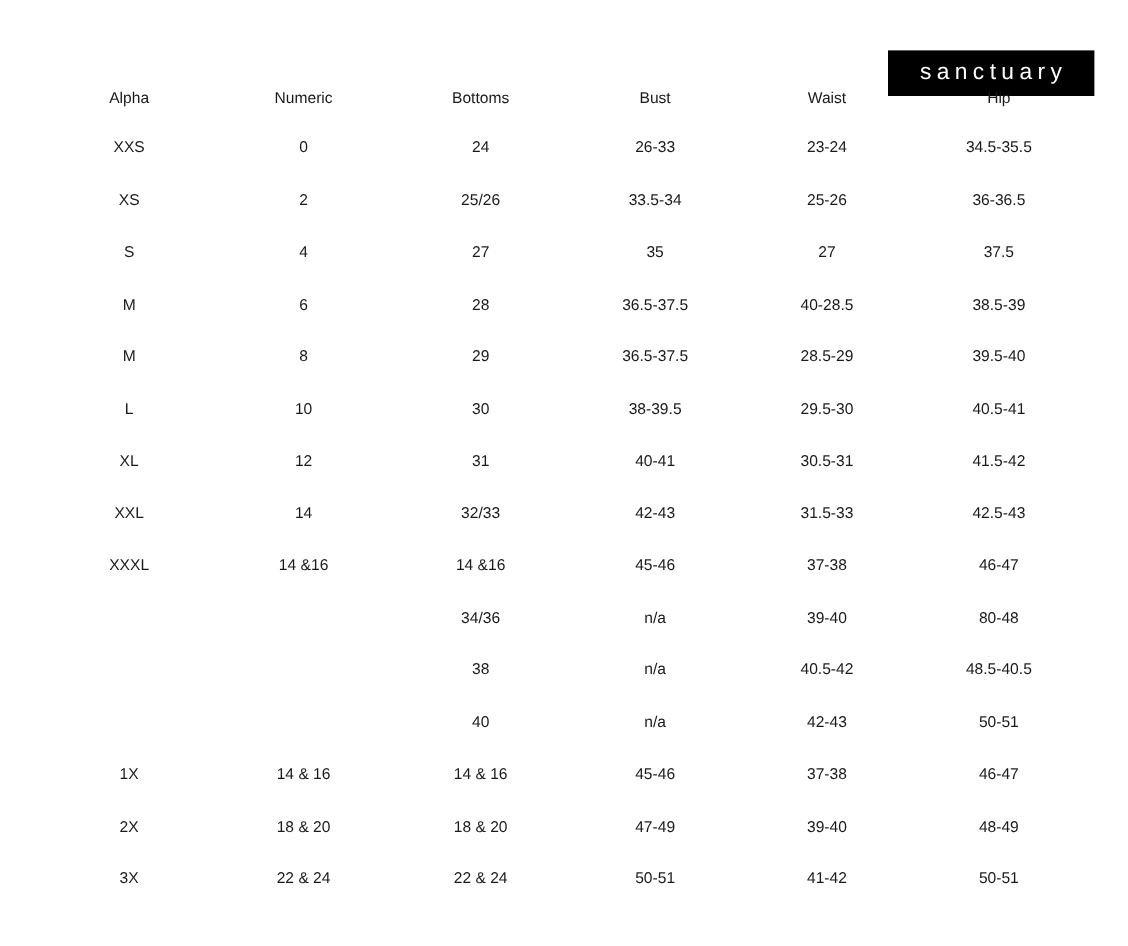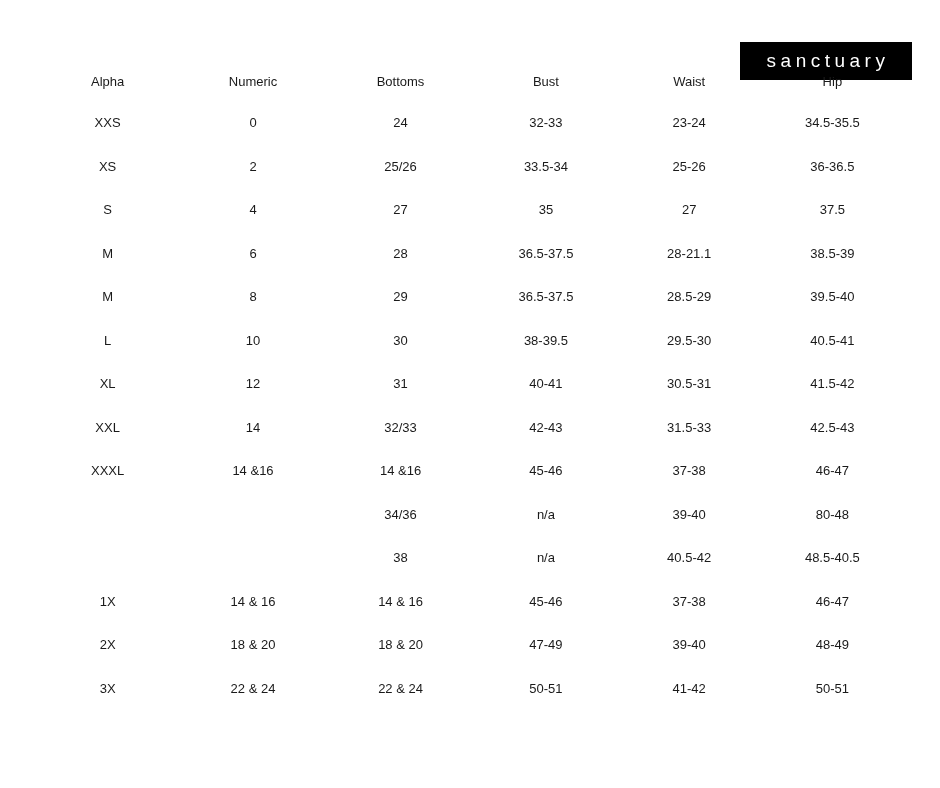--- a/index.html
+++ b/index.html
@@ -89,21 +89,21 @@
       <th>Bust</th>
       <th>Waist</th>
       <th>Hip</th>
     </tr>
   </thead>
   <tbody>
     <tr>
       <td>XXS</td>
       <td>0</td>
       <td>24</td>
-      <td>32-33</td>
+      <td>26-33</td>
       <td>23-24</td>
       <td>34.5-35.5</td>
     </tr>
     <tr>
       <td>XS</td>
       <td>2</td>
       <td>25/26</td>
       <td>33.5-34</td>
       <td>25-26</td>
       <td>36-36.5</td>
@@ -114,21 +114,21 @@
       <td>27</td>
       <td>35</td>
       <td>27</td>
       <td>37.5</td>
     </tr>
     <tr>
       <td>M</td>
       <td>6</td>
       <td>28</td>
       <td>36.5-37.5</td>
-      <td>28-21.1</td>
+      <td>40-28.5</td>
       <td>38.5-39</td>
     </tr>
     <tr>
       <td>M</td>
       <td>8</td>
       <td>29</td>
       <td>36.5-37.5</td>
       <td>28.5-29</td>
       <td>39.5-40</td>
     </tr>
@@ -174,20 +174,28 @@
     </tr>
     <tr>
       <td></td>
       <td></td>
       <td>38</td>
       <td>n/a</td>
       <td>40.5-42</td>
       <td>48.5-40.5</td>
     </tr>
     <tr>
+      <td></td>
+      <td></td>
+      <td>40</td>
+      <td>n/a</td>
+      <td>42-43</td>
+      <td>50-51</td>
+    </tr>
+    <tr>
       <td>1X</td>
       <td>14 &amp; 16</td>
       <td>14 &amp; 16</td>
       <td>45-46</td>
       <td>37-38</td>
       <td>46-47</td>
     </tr>
     <tr>
       <td>2X</td>
       <td>18 &amp; 20</td>

